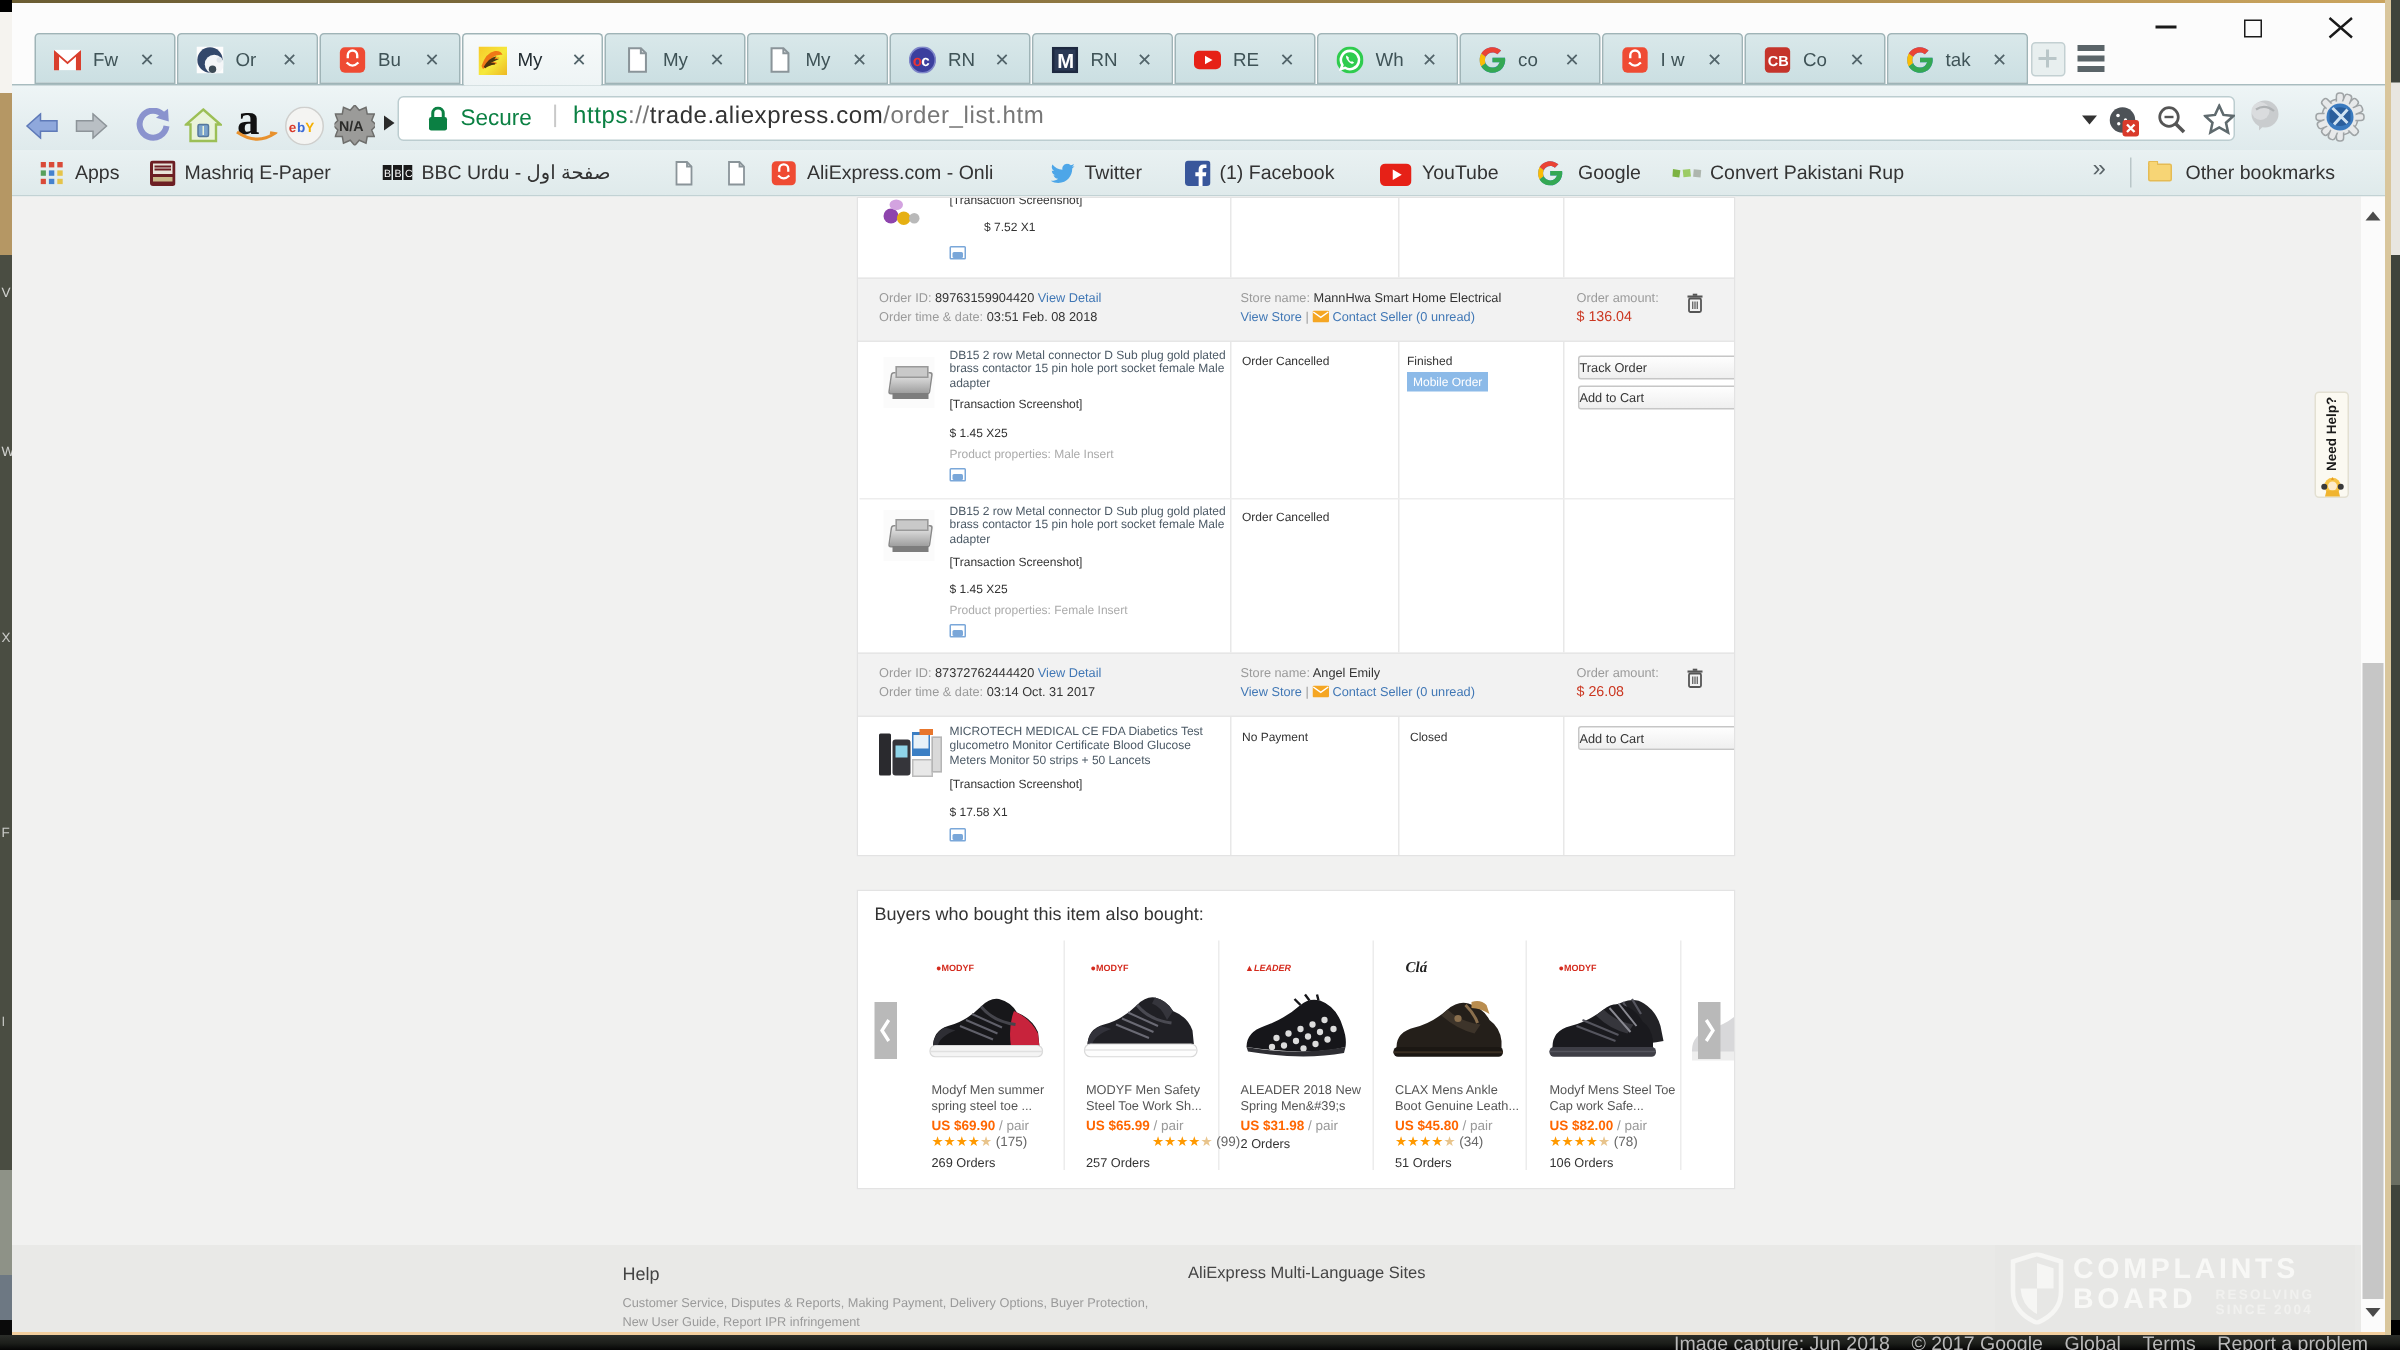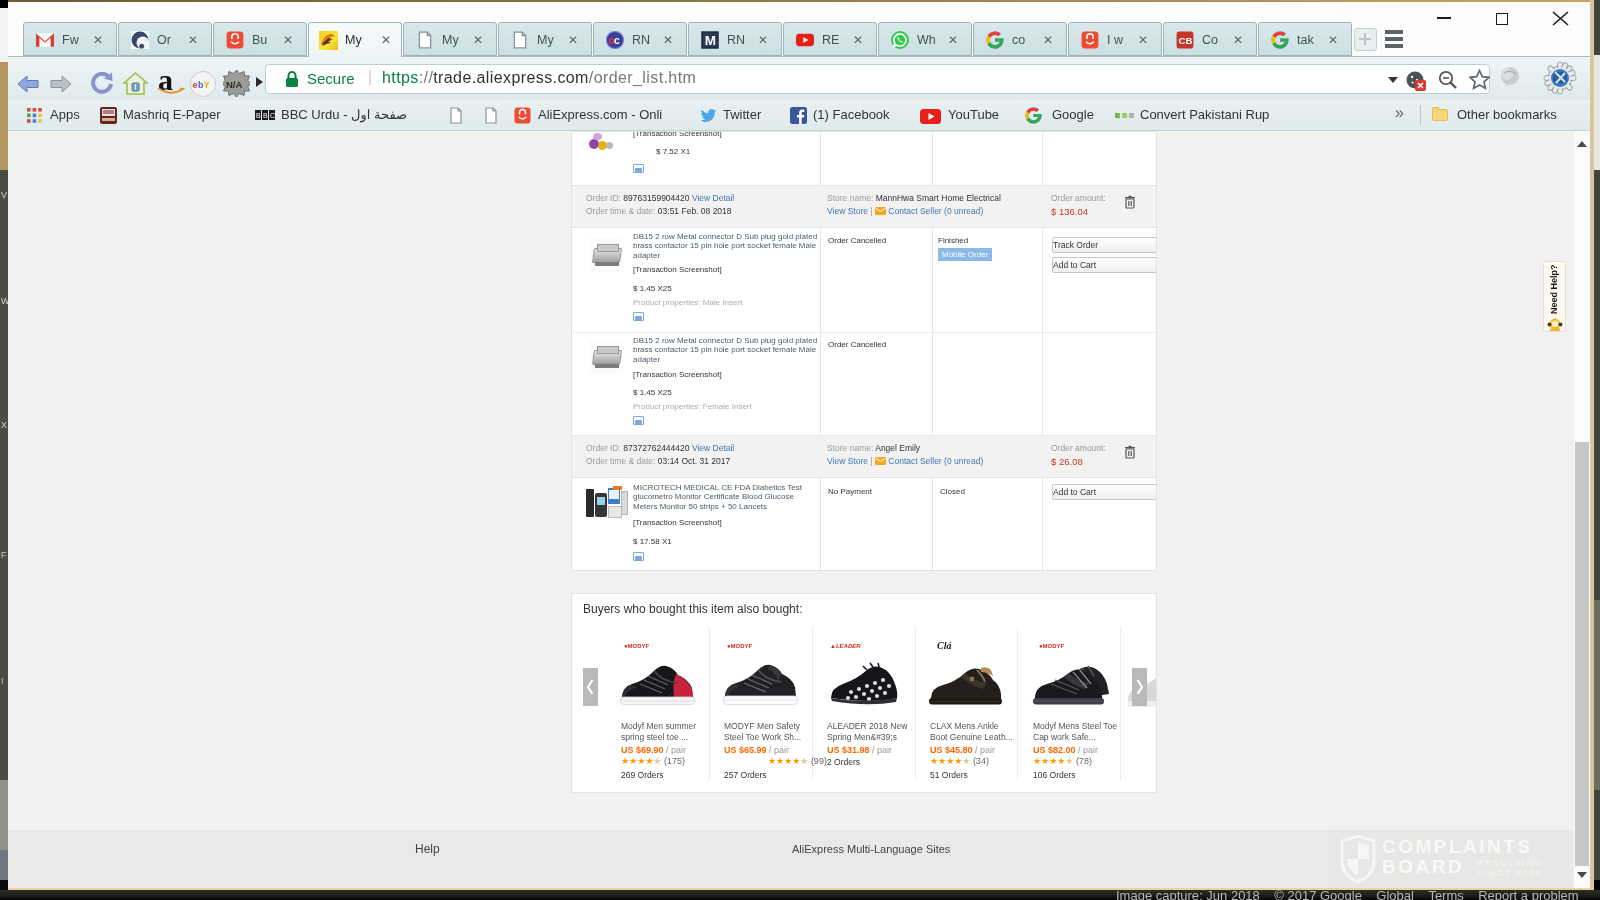--- a/index.html
+++ b/index.html
@@ -584,20 +584,21 @@
       <svg class="abs" style="left:11px;top:74px;" width="15" height="38">
           <path d="M9.5 12 L5 19 L9.5 26" stroke="#fff" stroke-width="2.2" fill="none"></path>
         </svg>
       <div class="abs" style="left:560px;top:74px;width:15px;height:38px;background:#b9b9b9;"></div>
       <svg class="abs" style="left:560px;top:74px;" width="15" height="38">
           <path d="M5.5 12 L10 19 L5.5 26" stroke="#fff" stroke-width="2.2" fill="none"></path>
         </svg>
     </div>
     <div id="footer">
       <div class="abs" style="left:407px;top:12px;font-size:12px;color:#444;">Help</div>
+      <div class="abs" style="left:407px;top:32px;font-size:8.5px;line-height:12.5px;color:#9a9a9a;">Customer Service, Disputes &amp; Reports, Making Payment, Delivery Options, Buyer Protection,<br>New User Guide, Report IPR infringement</div>
       <div class="abs" style="left:784px;top:13px;font-size:11px;color:#444;">AliExpress Multi-Language Sites</div>
 
       <div class="abs" style="left:1322px;top:0px;width:240px;height:58px;background:#e7e7e5;"></div>
       <svg class="abs" style="left:1331px;top:5px;" width="38" height="48" opacity="0.75">
           <path d="M19 1 L35 6 L35 26 Q35 40 19 47 Q3 40 3 26 L3 6 Z" fill="none" stroke="#fbfbfa" stroke-width="3"></path>
           <path d="M19 7 L30 10.5 L30 24 L19 24 Z M19 24 L19 41 Q9 36 8 24 L19 24Z" fill="#fbfbfa"></path>
         </svg>
       <div class="abs" style="left:1374px;top:6px;font-size:19px;font-weight:bold;color:#f8f8f6;letter-spacing:2.5px;">COMPLAINTS</div>
       <div class="abs" style="left:1374px;top:26px;font-size:19px;font-weight:bold;color:#f8f8f6;letter-spacing:2.5px;">BOARD</div>
       <div class="abs" style="left:1469px;top:28px;font-size:9px;font-weight:bold;color:#f1f1ef;letter-spacing:1.5px;">RESOLVING<br>SINCE 2004</div>

